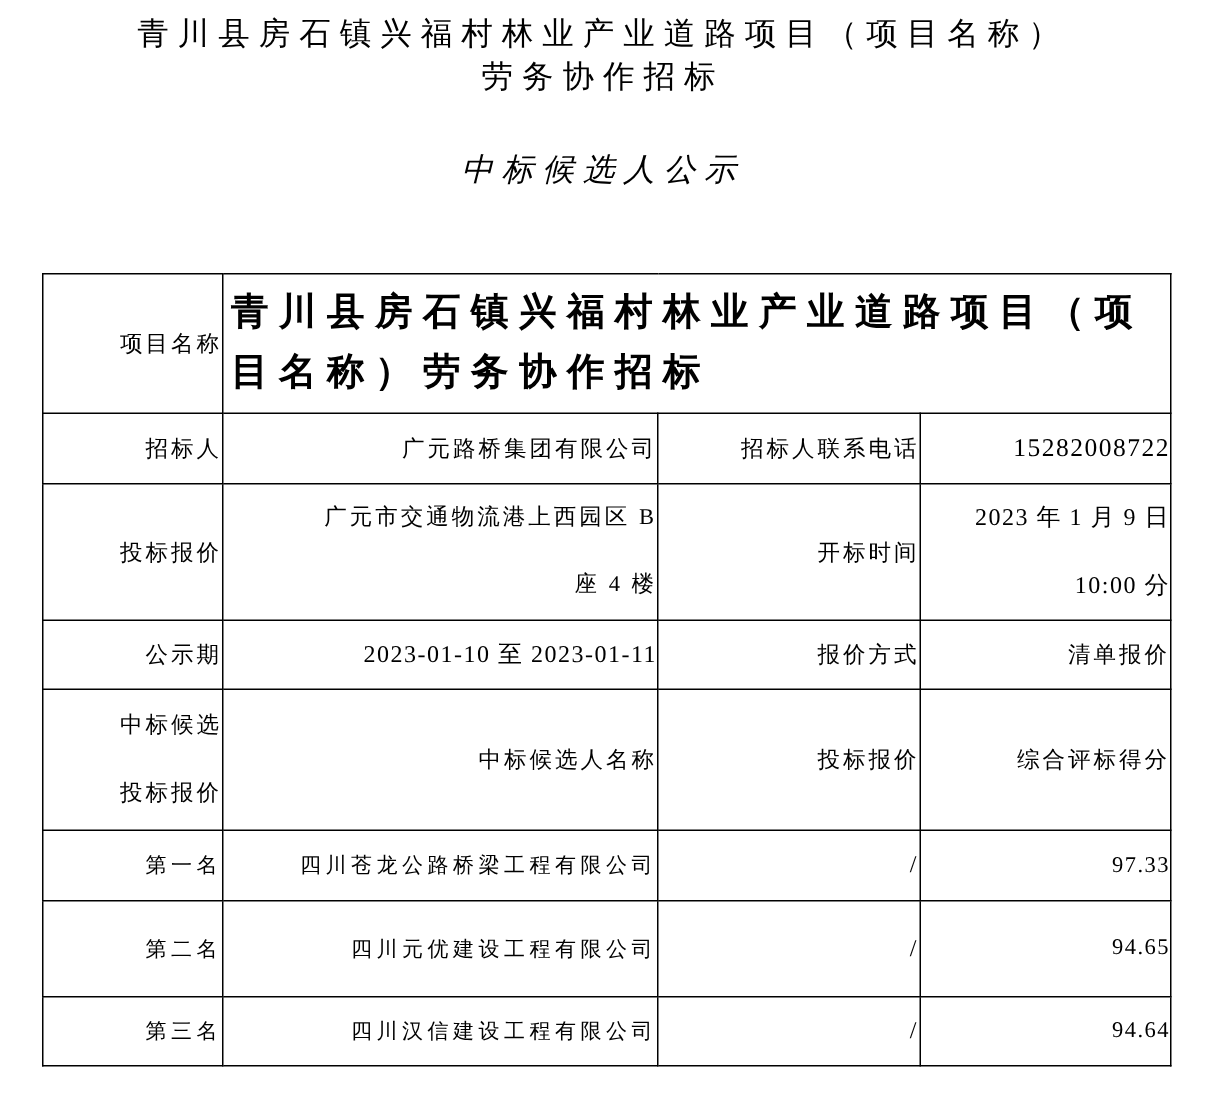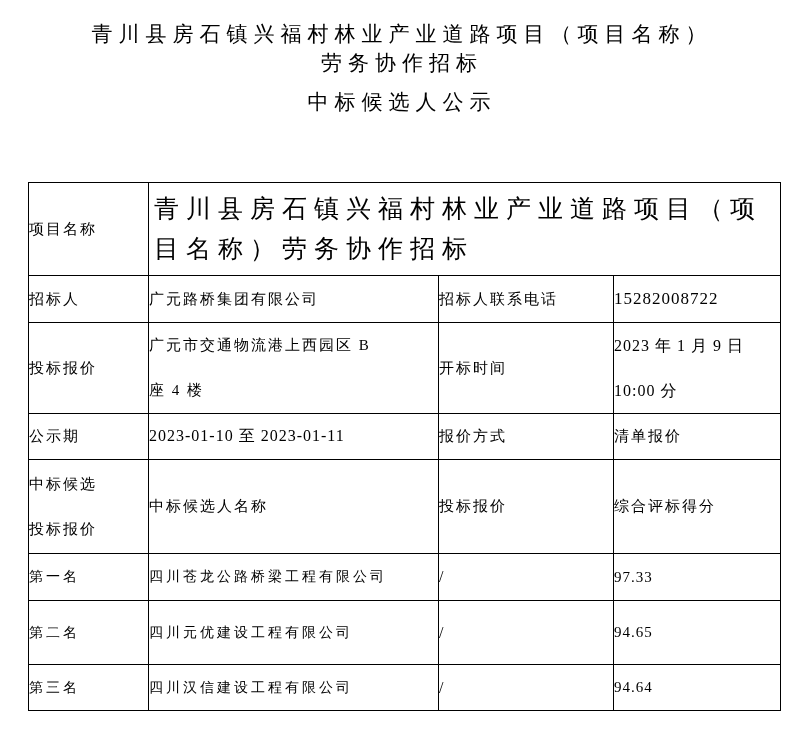--- a/index.html
+++ b/index.html
@@ -17,55 +17,55 @@
     width: 804px;
     height: 739px;
     background: #ffffff;
   }
   .doc-title { text-align: center; }
   .title-line {
     font-size: 21px;
     letter-spacing: 6px;
     line-height: 24px;
   }
-  .title-line.l1 { padding-top: 22px; }
+  .title-line.l1 { padding-top: 10px; }
   .title-line.l2 { margin-top: 5px; }
-  .title-line.l3 { margin-top: 15px; }
+  .title-line.l3 { margin-top: 38px; font-style: italic; }
 
   table.bid-table {
     position: absolute;
     left: 28px;
     top: 182px;
     width: 752px;
     border-collapse: collapse;
     table-layout: fixed;
   }
   td {
     border: 1px solid #000000;
-    text-align: left;
+    text-align: right;
     vertical-align: middle;
     padding: 0;
     font-size: 15px;
     letter-spacing: 2px;
     overflow: hidden;
   }
   tr.r1 { height: 93px; }
   tr.r2 { height: 47px; }
   tr.r3 { height: 91px; }
   tr.r4 { height: 46px; }
   tr.r5 { height: 94px; }
   tr.r6 { height: 47px; }
   tr.r7 { height: 64px; padding-left: 15px; }
   tr.r8 { height: 46px; }
 
   td.project-value {
     text-align: left;
     padding-left: 5px;
     font-size: 25px;
-    font-weight: normal;
+    font-weight: bold;
     letter-spacing: 7px;
   }
   td.project-value .vline { line-height: 40px; white-space: nowrap; }
 
   td.two-line .vline { line-height: 45px; white-space: nowrap; }
 
   td.num { font-size: 17px; letter-spacing: 1px; }
   td.datetime .vline { font-size: 16px; letter-spacing: 1px; line-height: 45px; }
   td.period-value { font-size: 16px; letter-spacing: 1px; }
 

